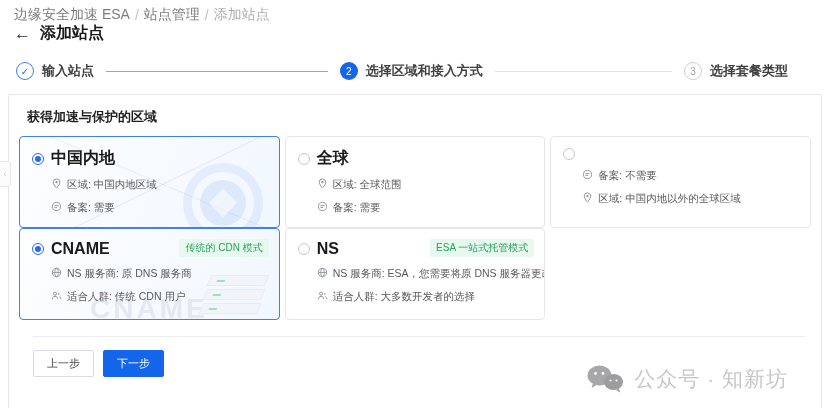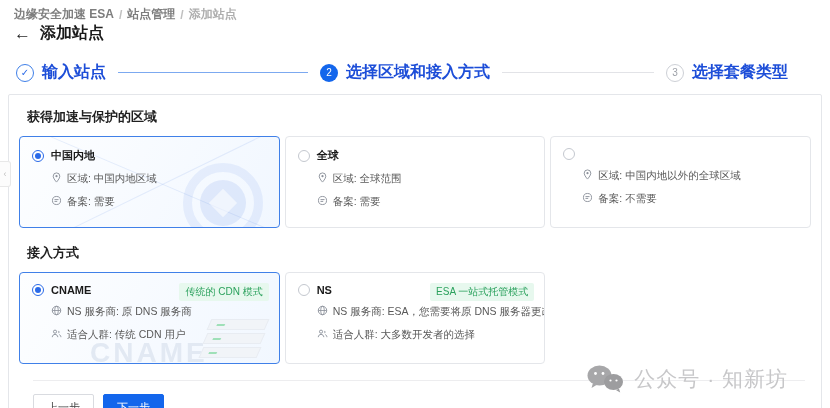--- a/index.html
+++ b/index.html
@@ -3,58 +3,58 @@
 <meta charset="utf-8">
 <style>
   * { margin:0; padding:0; box-sizing:border-box; }
   html,body { width:830px; height:408px; }
   body {
     position:relative; overflow:hidden; background:#fff;
     font-family:"Liberation Sans","DejaVu Sans",sans-serif; color:#1a1a1a;
   }
 
   
-  .breadcrumb { position:absolute; top:6px; left:14px; font-size:12px; color:#8c8c8c; display:flex; gap:5px; align-items:center;font-weight:bold; }
+  .breadcrumb { position:absolute; top:6px; left:14px; font-size:14px; color:#8c8c8c; display:flex; gap:5px; align-items:center; }
   .breadcrumb .crumb { color:#7d7d7d; }
   .breadcrumb .crumb.current { color:#aeaeae; }
   .breadcrumb .sep { color:#c0c0c0; }
 
   
   .title-row { position:absolute; top:23px; left:14px; display:flex; align-items:center; gap:9px; }
   .back-arrow { font-size:17px; font-weight:bold; color:#262626; cursor:pointer; line-height:1; }
   .page-title { font-size:16px; font-weight:bold; color:#1a1a1a; }
 
   
   .steps { position:absolute; top:62px; left:16px; right:42px; display:flex; align-items:center; }
   .step { display:flex; align-items:center; gap:8px; flex:none; }
   .step-circle { width:18px; height:18px; border-radius:50%; display:flex; align-items:center; justify-content:center; font-size:10px; flex:none; }
   .step-circle.done { border:1px solid #4080e8; color:#2a6ae8; background:#fff; font-weight:bold; }
   .step-circle.current { background:#1366ec; color:#fff; }
   .step-circle.upcoming { border:1px solid #cdd0d6; color:#9da1a8; background:#fff; }
-  .step-label { font-size:16px; font-weight:bold; color:#1d4ed8; white-space:nowrap; }
+  .step-label { font-size:13px; font-weight:bold; color:#404040; white-space:nowrap; }
   .connector { height:1px; margin:0 12px; }
   .connector.done { background:#7ca9f0; flex:1.25; }
   .connector.todo { background:#e2e3e7; flex:1; }
 
   
   .panel { position:absolute; left:8px; right:8px; top:94px; height:340px; background:#fff;
            border:1px solid #e4e6ea; border-radius:2px; padding:12px 10px; }
   .section-title { font-size:13px; font-weight:bold; color:#1f1f1f; margin:1px 0 10px 8px; }
   .section-title.second { margin-top:16px; }
 
   .card-grid { display:grid; grid-template-columns:1fr 1fr 1fr; gap:5px; }
   .card { position:relative; height:92px; border:1px solid #e4e6ea; border-radius:4px; background:#fff;
           padding:11px 12px; overflow:hidden; cursor:pointer; }
   .card.selected { border-color:#4080e8; background:linear-gradient(120deg,#fdfeff 0%,#f1f7ff 100%); }
 
   .card-head { display:flex; align-items:center; gap:7px; position:relative; z-index:2; }
   .radio { width:12px; height:12px; border-radius:50%; border:1px solid #c4c8cf; background:#fff; position:relative; flex:none; }
   .radio.checked { border-color:#2a6ae8; }
   .radio.checked::after { content:""; position:absolute; inset:2px; border-radius:50%; background:#2a6ae8; }
-  .card-title { font-size:11px; font-weight:bold; color:#1a1a1a;text-align:center; }
+  .card-title { font-size:16px; font-weight:bold; color:#1a1a1a;text-align:center; }
 
   .detail { display:flex; align-items:flex-start; gap:5px; margin:9px 0 0 19px; font-size:10.5px; color:#595959;
             position:relative; z-index:2; white-space:nowrap; }
   .detail svg { flex:none; }
 
   .badge { position:absolute; top:10px; right:10px; background:#e7f8ee; color:#2ba15d; font-size:10px;
            padding:2px 6px; border-radius:2px; z-index:2; white-space:nowrap;text-align:right; }
 
   
   .deco-ring { position:absolute; right:16px; top:26px; width:80px; height:80px; border-radius:50%;
@@ -174,36 +174,35 @@
         <span>备案: 需要</span>
       </div>
     </div>
 
     <div class="card">
       <div class="card-head">
         <span class="radio"></span>
       </div>
       <div class="detail">
         <svg width="11" height="11" viewBox="0 0 12 12">
+            <circle cx="6" cy="6" r="4.4" fill="none" stroke="#8a8f99" stroke-width="1"></circle>
+            <path d="M3.8 5h4.4M3.8 7h3" stroke="#8a8f99" stroke-width="1" fill="none"></path>
+          </svg>
+        <span>备案: 不需要</span>
+      </div>
+      <div class="detail">
+        <svg width="11" height="11" viewBox="0 0 12 12">
             <path d="M6 1a3.6 3.6 0 0 1 3.6 3.6C9.6 7.2 6 11 6 11S2.4 7.2 2.4 4.6A3.6 3.6 0 0 1 6 1z" fill="none" stroke="#8a8f99" stroke-width="1"></path>
             <circle cx="6" cy="4.6" r="1.2" fill="#8a8f99"></circle>
           </svg>
         <span>区域: 中国内地以外的全球区域</span>
       </div>
-      <div class="detail">
-        <svg width="11" height="11" viewBox="0 0 12 12">
-            <circle cx="6" cy="6" r="4.4" fill="none" stroke="#8a8f99" stroke-width="1"></circle>
-            <path d="M3.8 5h4.4M3.8 7h3" stroke="#8a8f99" stroke-width="1" fill="none"></path>
-          </svg>
-        <span>备案: 不需要</span>
-      </div>
-    </div>
-  </div>
-
-  <div class="section-title second">接入方式</div>
+    </div>
+  </div>
+
 
   <div class="card-grid">
 
     <div class="card selected">
       <div class="cname-mark">CNAME</div>
       <div class="servers">
         <div class="server-layer"></div>
           <div class="server-layer"></div>
           <div class="server-layer"></div>
       </div>

